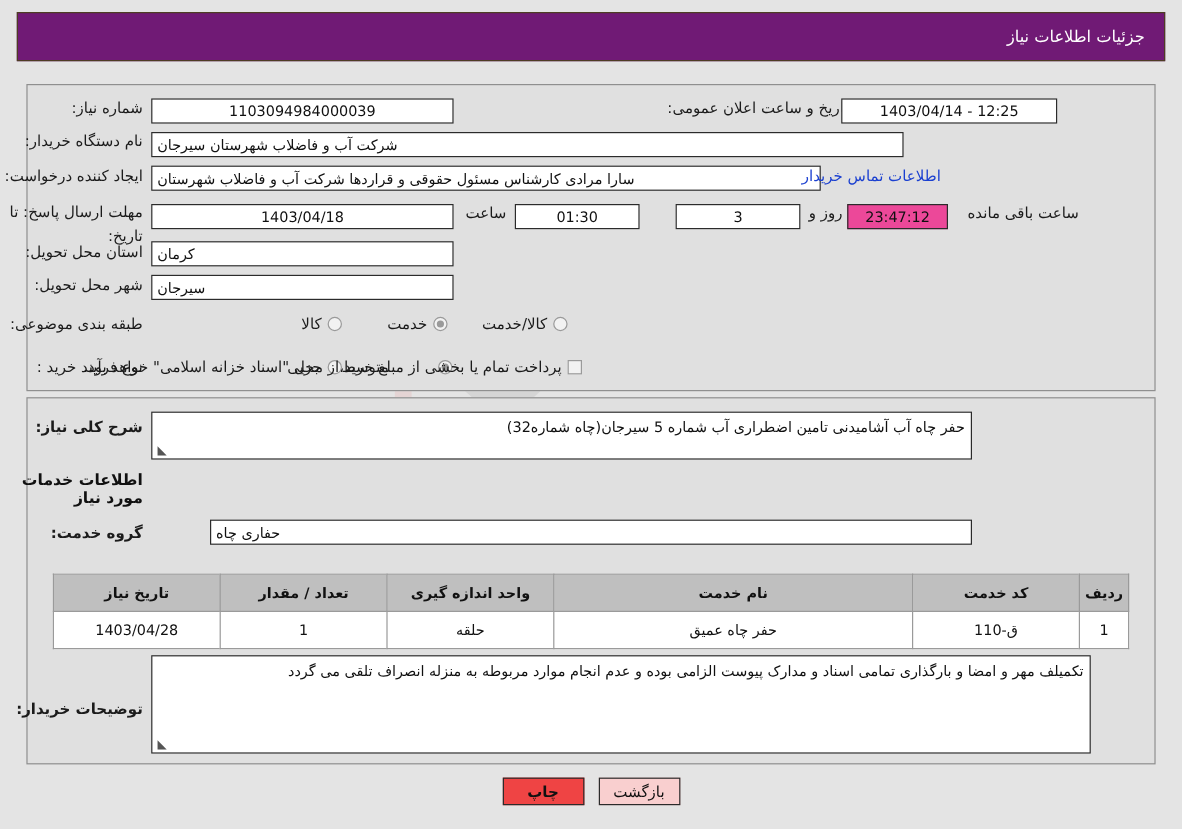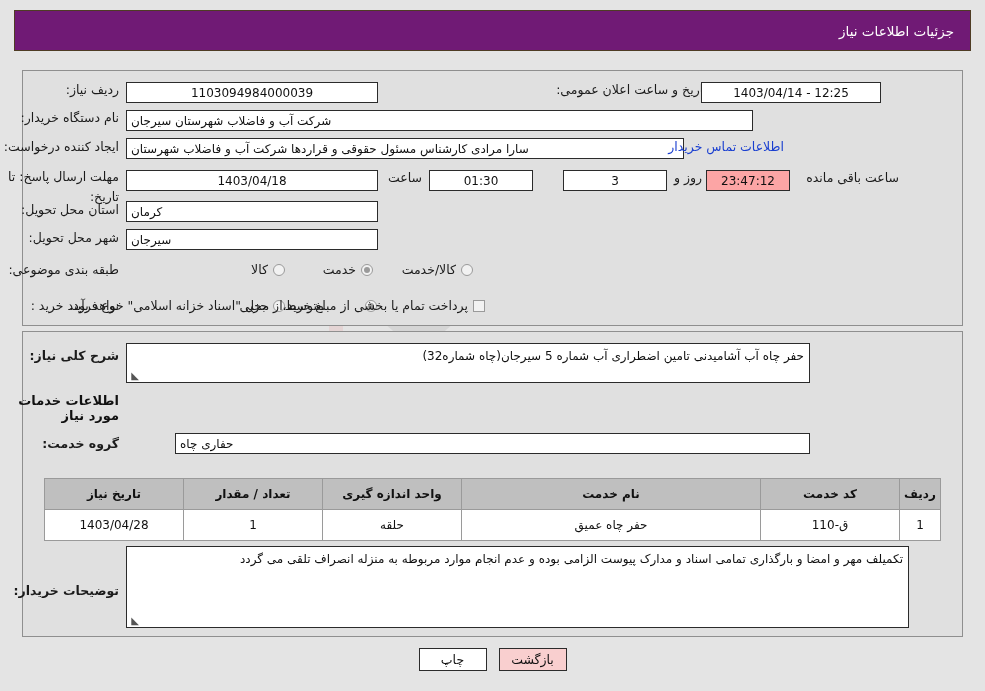--- a/index.html
+++ b/index.html
@@ -70,21 +70,21 @@
     height: 21px;
     display: flex;
     align-items: center;
     justify-content: flex-end;
     padding: 0 4px;
     font-size: 12px;
     color: #101010;
     overflow: hidden;
   }
   .fbox.center { justify-content: center; }
-  .fbox.cream  { background: #fca5a5; }
+  .fbox.cream  { background: #ec4899; }
   .inline-txt {
     font-size: 12.5px;
     color: #1b1b1b;
     padding: 0 5px;
   }
   .link {
     color: #1a3fd0;
     font-size: 12.5px;
     padding: 0 5px;
     cursor: pointer;
@@ -201,21 +201,21 @@
     border: 1px solid #2b2b2b;
     font-size: 12.5px;
     color: #111;
     padding: 3px 0;
     width: 68px;
     text-align: center;
     cursor: pointer;
     box-sizing: border-box;
   }
   .btn.back  { background: #f9cfcf; }
-  .btn.print { background: #ffffff; }
+  .btn.print { background: #ef4444; font-weight: bold; }
 
   
   .wm {
     position: absolute;
     top: 232px;
     right: 0; left: 0;
     text-align: center;
     pointer-events: none;
     opacity: 0.5;
   }
@@ -260,21 +260,21 @@
   <svg class="wm-arrow" viewBox="0 0 74 96">
     <path d="M30 0 L30 58 L10 58 L37 96 L64 58 L44 58 L44 0 Z" fill="#e6bdbd"></path>
   </svg>
   <div class="wm">
     <span class="wm-text">AriaTender.net</span>
   </div>
 
   <div class="panel" id="panel-top"></div>
 
   <div class="frow" style="top:82px; right:866px;">
-    <span class="flabel">ردیف نیاز:</span>
+    <span class="flabel">شماره نیاز:</span>
   </div>
   <div class="fbox center" style="position:absolute; top:82px; right:607px; width:252px;">
     <span>1103094984000039</span>
   </div>
   <div class="frow" style="top:82px; right:278px;margin-left:12px;">
     <span class="flabel">تاریخ و ساعت اعلان عمومی:</span>
   </div>
   <div class="fbox center" style="position:absolute; top:82px; right:104px; width:180px;">
     <span>12:25 - 1403/04/14</span>
   </div>

